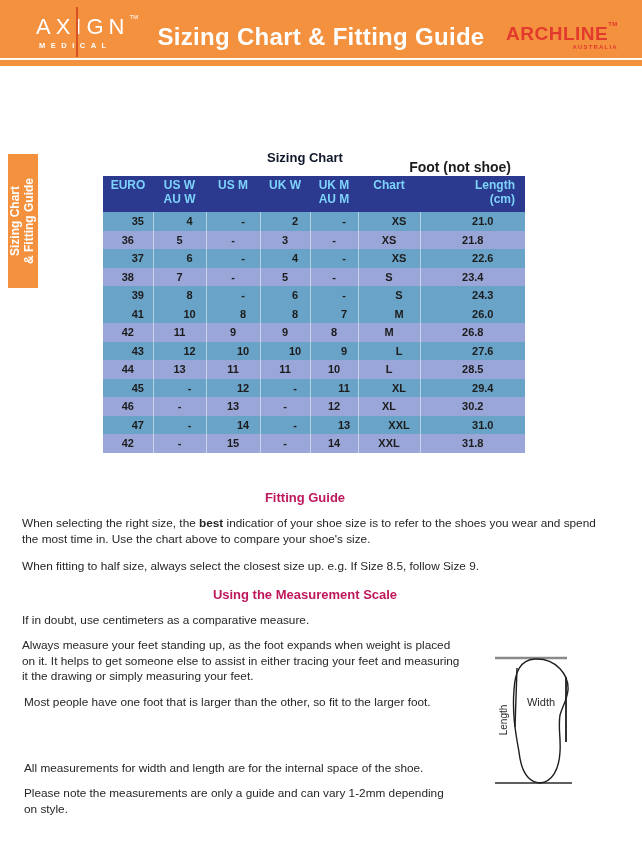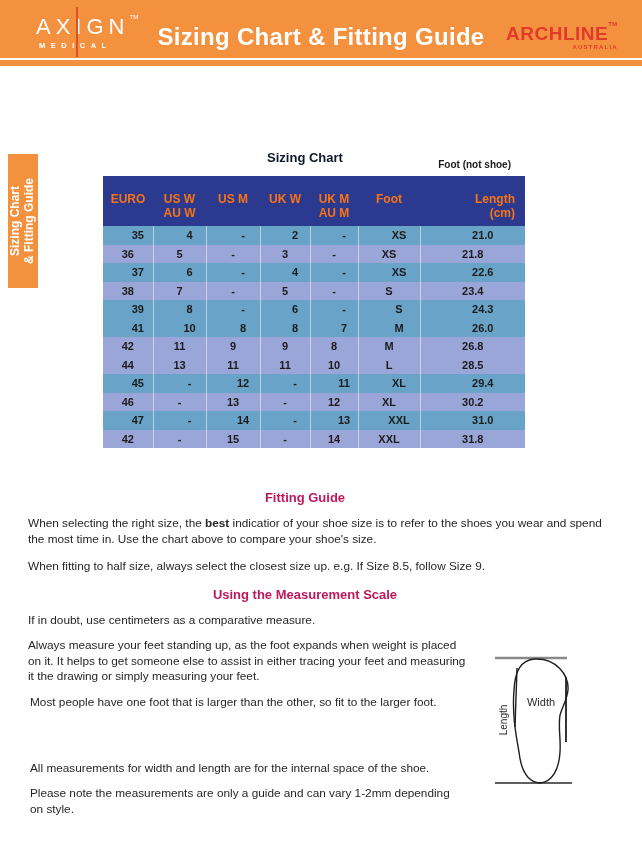--- a/index.html
+++ b/index.html
@@ -28,38 +28,38 @@
   .side-tab{position:absolute;left:8px;top:154px;width:30px;height:134px;background:#F3913F;}
   .side-tab-text{position:absolute;left:50%;top:50%;width:134px;height:30px;
                  transform:translate(-50%,-50%) rotate(-90deg);
                  color:#ffffff;font-size:12px;font-weight:700;line-height:14px;
                  text-align:center;white-space:pre-line;}
 
   
   .chart-title{position:absolute;left:0;top:150px;width:610px;text-align:center;
                font-size:13px;font-weight:700;color:#0f172a;}
   .foot-note{position:absolute;left:403px;top:159px;width:108px;text-align:right;
-             font-size:10px;font-weight:700;color:#1c1c1c;}
+             font-size:14px;font-weight:700;color:#1c1c1c;}
 
   table.sizing{position:absolute;left:103px;top:176px;width:422px;
                border-collapse:collapse;table-layout:fixed;}
-  table.sizing th{background:#2B3A8E;color:#f97316;font-size:12px;font-weight:700;
-                  vertical-align:top;padding:16px 0 0 0;height:34px;line-height:14px;text-align:center;}
+  table.sizing th{background:#2B3A8E;color:#7dd3fc;font-size:12px;font-weight:700;
+                  vertical-align:top;padding:2px 0 0 0;height:34px;line-height:14px;text-align:center;}
   table.sizing th.col-length{text-align:right;padding-right:10px;}
   table.sizing td{height:18.5px;padding:0;text-align:center;font-size:11px;font-weight:700;color:#1c1c1c;}
   table.sizing tbody td + td{border-left:1px solid rgba(255,255,255,0.5);}
   tr.row-a td{background:#69A3C7;padding-left:20px;}
   tr.row-b td{background:#9BA6D8;margin-left:48px;}
 
   
   .sec-heading{position:absolute;left:0;width:610px;text-align:center;
                font-size:13px;font-weight:700;color:#be185d;}
   .h-fitting{top:490px;}
   .h-measure{top:587px;}
-  .para{position:absolute;font-size:11.8px;line-height:15.5px;color:#262626;white-space:pre-line;margin-left:6px;}
+  .para{position:absolute;font-size:11.8px;line-height:15.5px;color:#262626;white-space:pre-line;}
   .p-select{left:22px;top:516px;width:606px;}
   .p-half{left:22px;top:559px;width:606px;}
   .p-doubt{left:22px;top:613px;width:480px;}
   .p-measure{left:22px;top:638px;width:475px;}
   .p-larger{left:24px;top:695px;width:480px;}
   .p-internal{left:24px;top:761px;width:480px;}
   .p-note{left:24px;top:786px;width:480px;}
 
   
   .foot-diagram{position:absolute;left:488px;top:645px;}
@@ -117,21 +117,21 @@
             <div>US M</div>
           </th>
           <th>
             <div>UK W</div>
           </th>
           <th>
             <div>UK M</div>
             <div>AU M</div>
           </th>
           <th>
-            <div>Foot</div>
+            <div>Chart</div>
           </th>
           <th class="col-length">
             <div>Length</div>
             <div>(cm)</div>
           </th>
         </tr>
     </thead>
     <tbody>
         <tr class="row-a">
           <td>35</td>
@@ -188,20 +188,29 @@
           <td>26.0</td>
         </tr>
         <tr class="row-b">
           <td>42</td>
           <td>11</td>
           <td>9</td>
           <td>9</td>
           <td>8</td>
           <td>M</td>
           <td>26.8</td>
+        </tr>
+        <tr class="row-a">
+          <td>43</td>
+          <td>12</td>
+          <td>10</td>
+          <td>10</td>
+          <td>9</td>
+          <td>L</td>
+          <td>27.6</td>
         </tr>
         <tr class="row-b">
           <td>44</td>
           <td>13</td>
           <td>11</td>
           <td>11</td>
           <td>10</td>
           <td>L</td>
           <td>28.5</td>
         </tr>

